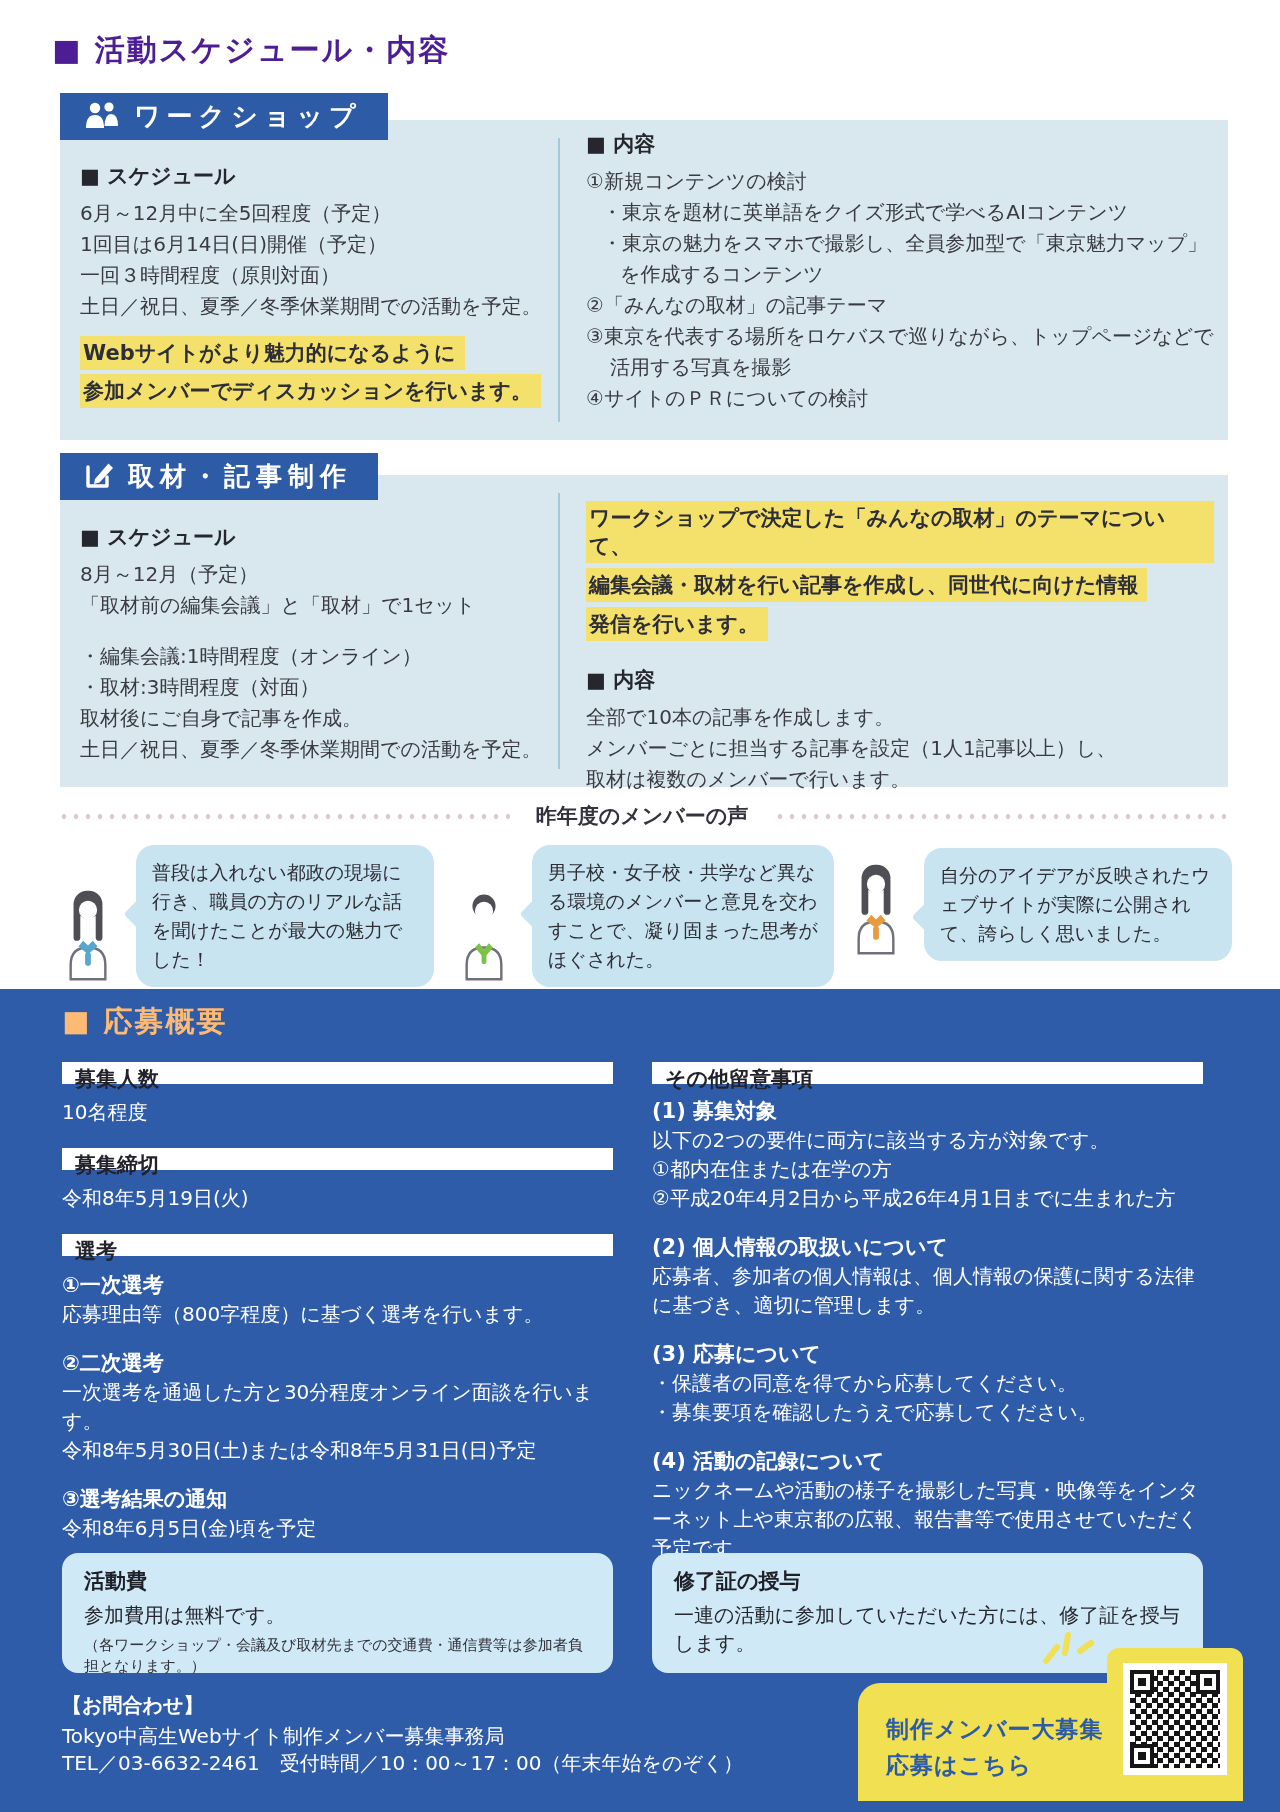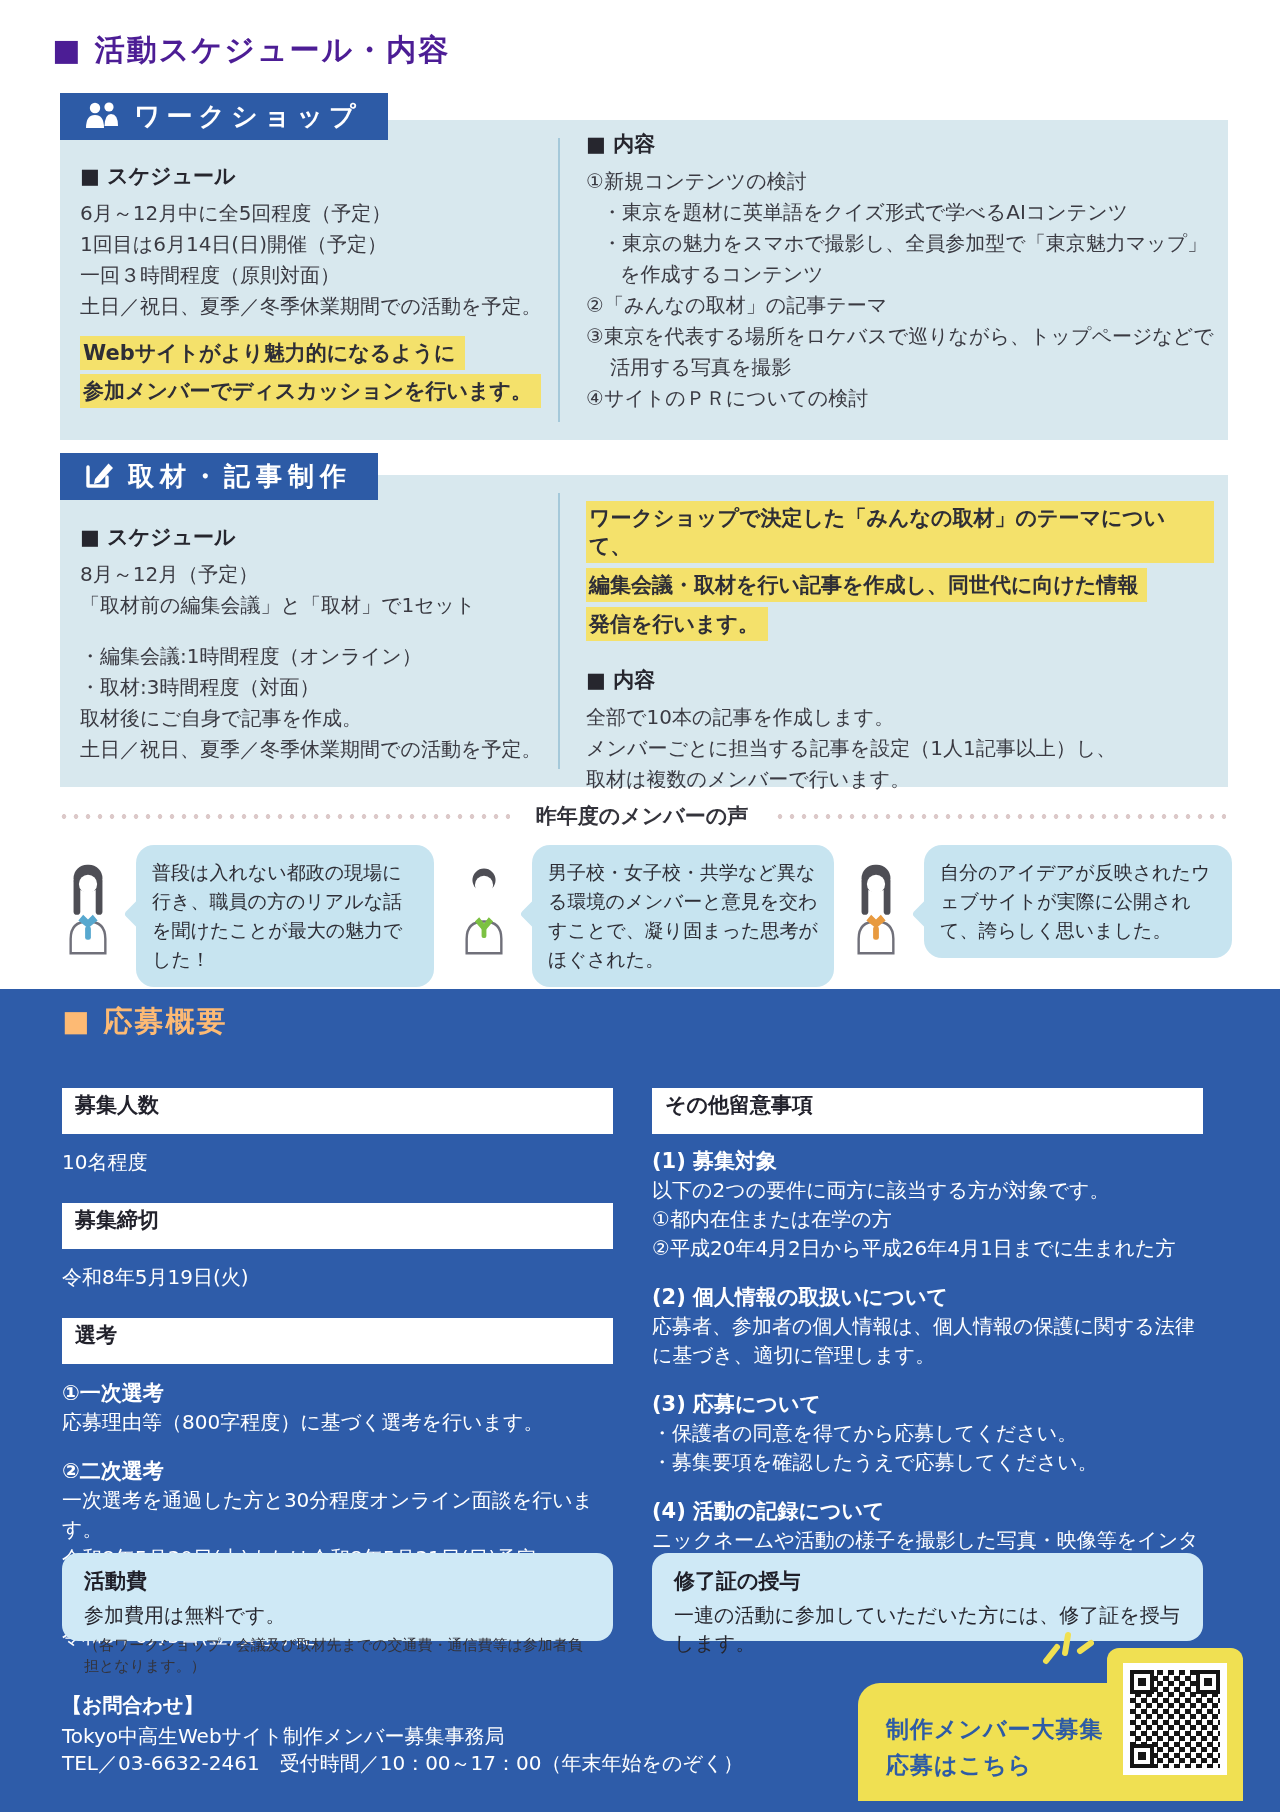--- a/index.html
+++ b/index.html
@@ -33,41 +33,41 @@
   .gap-top { margin-top:20px; }
   .hl-wrap { margin-top:14px; }
   .hl { display:inline-block; background:#f4e16b; color:#2e2e36; font-size:21px; font-weight:bold; padding:3px 9px 3px 3px; margin-bottom:4px; }
   .hl-block .hl { margin-bottom:5px; }
   .content-title-gap { margin-top:20px; }
 
   
   .voices-header { position:absolute; left:58px; top:802px; width:1168px; display:flex; align-items:center; }
   .dots { flex:1; height:5px; background-image:radial-gradient(circle, #dcc9c9 2.2px, transparent 2.6px); background-size:12px 5px; background-repeat:repeat-x; }
   .voices-title { font-size:21px; font-weight:bold; color:#33333b; padding:0 26px; white-space:nowrap; }
-  .voice { position:absolute; top:845px; display:flex; align-items:flex-start; gap:22px; }
+  .voice { position:absolute; top:845px; display:flex; align-items:flex-end; gap:22px; }
   .voice-1 { left:62px;  width:372px; }
   .voice-2 { left:458px; width:376px; }
   .voice-3 { left:850px; width:382px; }
   .avatar { flex:0 0 52px; margin-top:16px; }
   .bubble { position:relative; flex:1; background:#c7e4f0; border-radius:18px; padding:13px 16px; font-size:19px; line-height:29px; color:#2e2e36; }
   .bubble::before { content:""; position:absolute; left:-8px; top:58px; width:22px; height:22px; background:#c7e4f0; border-radius:4px; transform:rotate(45deg); }
 
   
   .apply { position:absolute; left:0; top:989px; width:1280px; height:823px; background:#2e5ca9; color:#fff; }
   .apply-heading { position:absolute; left:62px; top:13px; font-size:29px; font-weight:bold; letter-spacing:2px; color:#fdba74; }
   .apply-cols { position:absolute; left:62px; top:73px; display:flex; gap:39px; }
   .acol { width:551px; }
-  .abar { background:#ffffff; height:46px; line-height:35px; font-size:21px; font-weight:bold; color:#22222c; padding-left:13px; margin-bottom:14px;margin-top:26px; }
+  .abar { background:#ffffff; height:22px; line-height:35px; font-size:21px; font-weight:bold; color:#22222c; padding-left:13px; margin-bottom:14px; }
   .aline { font-size:20px; line-height:29px; margin-bottom:21px; }
   .gtitle { font-size:21px; font-weight:bold; line-height:30px; }
   .gline { font-size:20px; line-height:29px; }
   .gspace { height:19px; }
   .abar-notes { margin-bottom:12px; }
 
-  .info-box { position:absolute; top:564px; width:551px; height:88px; background:#cfe9f6; border-radius:16px; color:#26262e; padding:14px 22px; }
+  .info-box { position:absolute; top:564px; width:551px; height:120px; background:#cfe9f6; border-radius:16px; color:#26262e; padding:14px 22px; }
   .fee-box { left:62px; }
   .cert-box { left:652px; }
   .box-title { font-size:21px; font-weight:bold; margin-bottom:8px; color:#1f1f28; }
   .box-line { font-size:20px; line-height:28px;font-family:Liberation Mono, monospace; }
   .box-note { font-size:15px; line-height:21px; margin-top:4px; color:#33333b; }
 
   .contact { position:absolute; left:62px; top:703px; font-size:20px; line-height:27px; color:#fff; }
   .contact-header { font-weight:bold; margin-bottom:4px; }
 
   .cta-box { position:absolute; left:858px; top:694px; width:385px; height:118px; background:#f0e052; border-radius:22px 22px 0 0; padding:28px 0 0 28px; }

